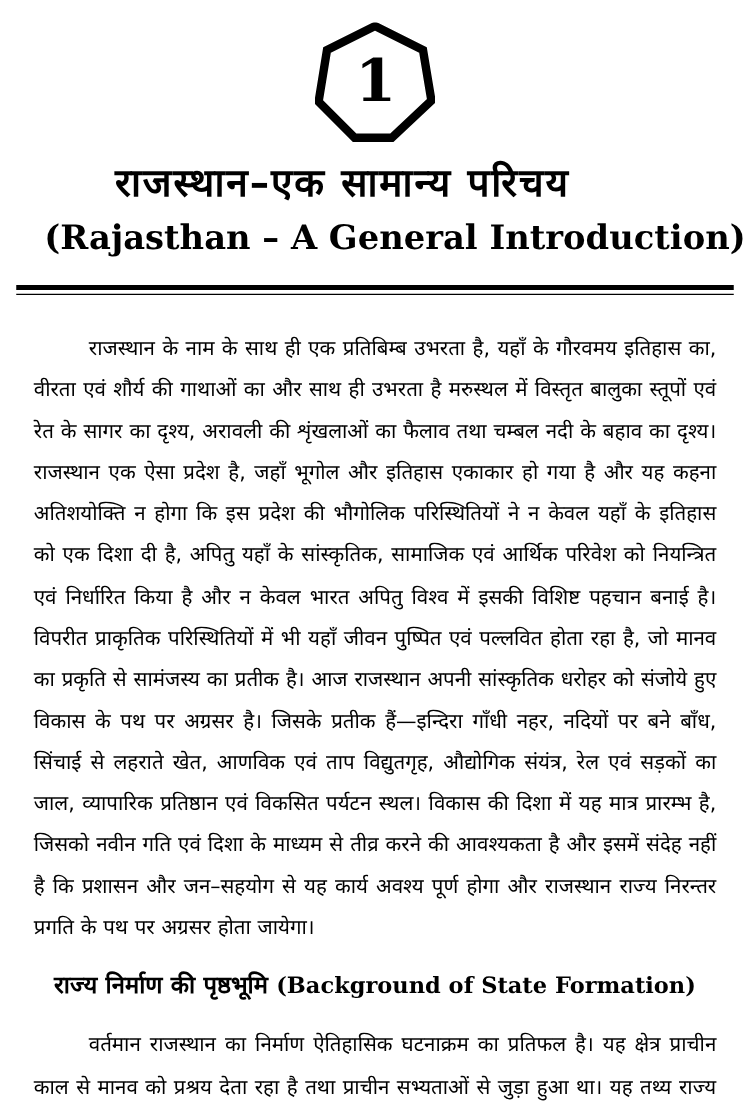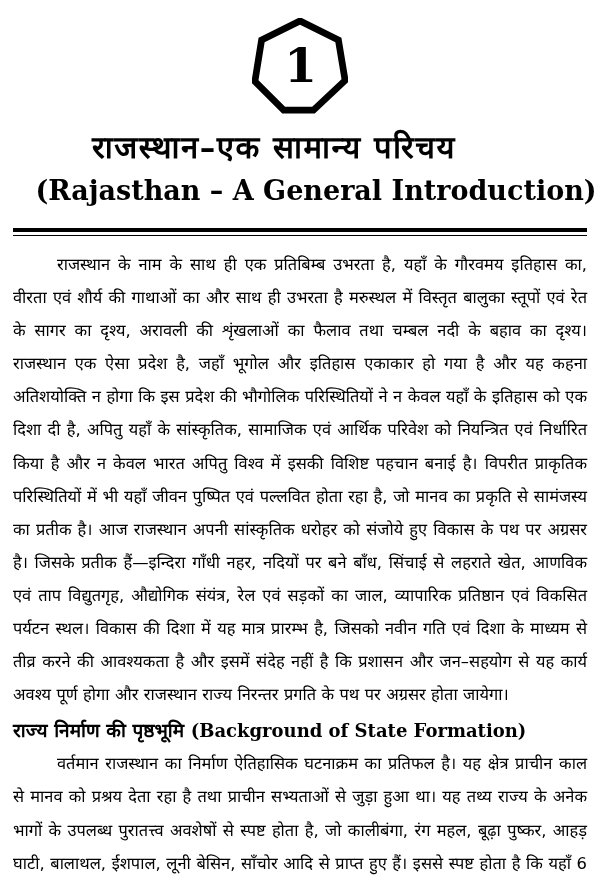--- a/index.html
+++ b/index.html
@@ -100,36 +100,36 @@
   }
 
   
   .content {
     position: absolute;
     top: 248px;
     left: 13px;
     width: 574px;
   }
   p.body {
-    margin: 0;
+    margin: 14px;
     font-family: "DejaVu Sans", sans-serif;
     font-size: 16.4px;
     line-height: 33.1px;
     text-align: justify;
     text-indent: 44px;
     letter-spacing: 0px;
     word-spacing: 0.2px;
   }
   h2.section-heading {
     margin: 3px 0 0 0;
     font-family: "DejaVu Sans", sans-serif;
     font-size: 19px;
     font-weight: bold;
     line-height: 33px;
-    text-align: left;
+    text-align: center;
     white-space: nowrap;
   }
   h2.section-heading .en {
     font-family: "DejaVu Serif", serif;
     font-weight: bold;
     font-size: 18px;
   }
 </style>
 </head>
 <body>

